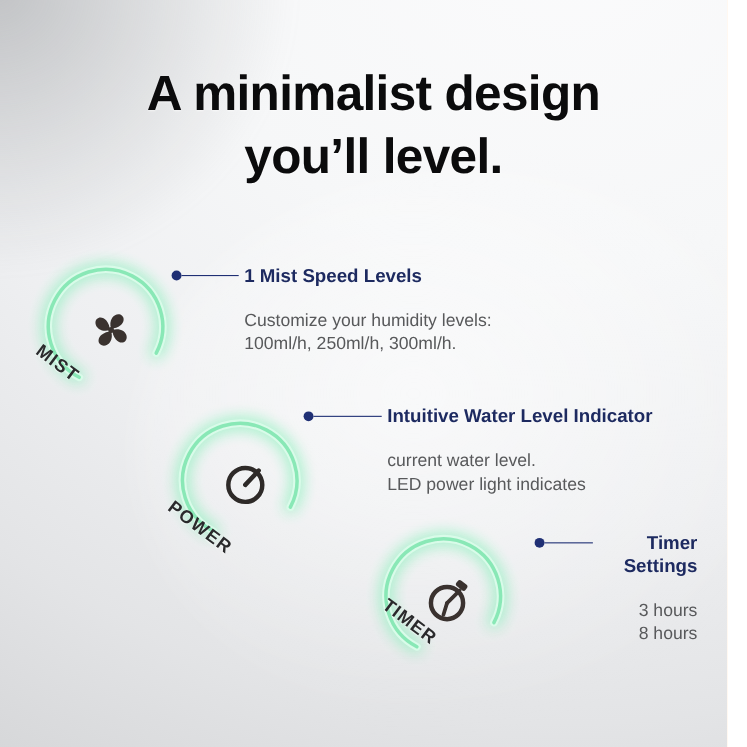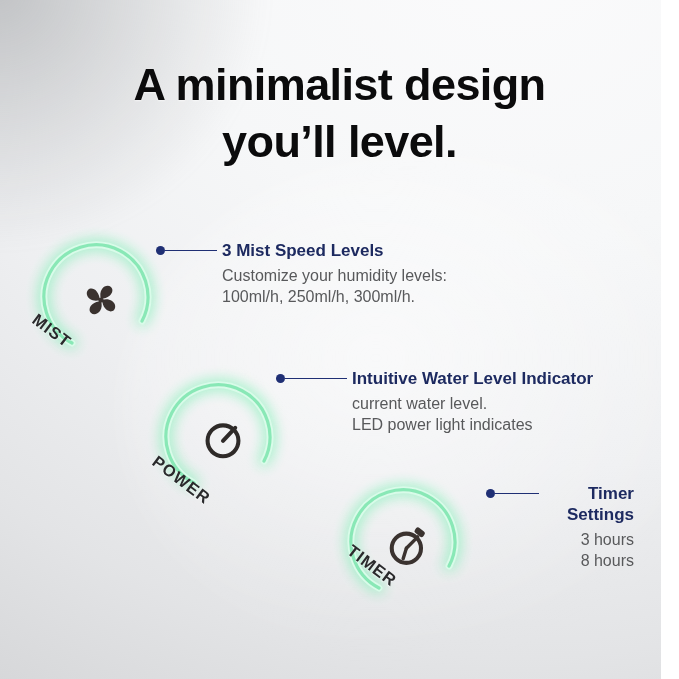--- a/index.html
+++ b/index.html
@@ -180,21 +180,21 @@
     color: #1d2a60;
     font-size: 17px;
     font-weight: bold;
     line-height: 1.24;
     white-space: nowrap;
   }
   .callout-body {
     color: #58595b;
     font-size: 16px;
     line-height: 1.33;
-    margin-top: 4px;
+    margin-top: 20px;
     white-space: nowrap;
   }
   .callout-body div { white-space: nowrap; }
   .ta-right { text-align: right; }
 
   #callout-mist  { left: 222px; top: 240px; }
   #callout-mist .connector { left: -66px; top: 6px; }
   #callout-water { left: 352px; top: 368px; }
   #callout-water .connector { left: -76px; top: 6px; }
   #callout-timer { left: 544px; top: 483px; width: 90px; }
@@ -286,21 +286,21 @@
       </svg>
     </div>
   </div>
   <div class="dial-label" id="label-timer">TIMER</div>
 
   <div class="callout" id="callout-mist">
     <div class="connector">
       <span class="conn-dot"></span>
       <span class="conn-line" style="width:52px"></span>
     </div>
-    <div class="callout-title">3 Mist Speed Levels</div>
+    <div class="callout-title">1 Mist Speed Levels</div>
     <div class="callout-body">
       <div>Customize your humidity levels:</div>
       <div>100ml/h, 250ml/h, 300ml/h.</div>
     </div>
   </div>
 
   <div class="callout" id="callout-water">
     <div class="connector">
       <span class="conn-dot"></span>
       <span class="conn-line" style="width:62px"></span>

